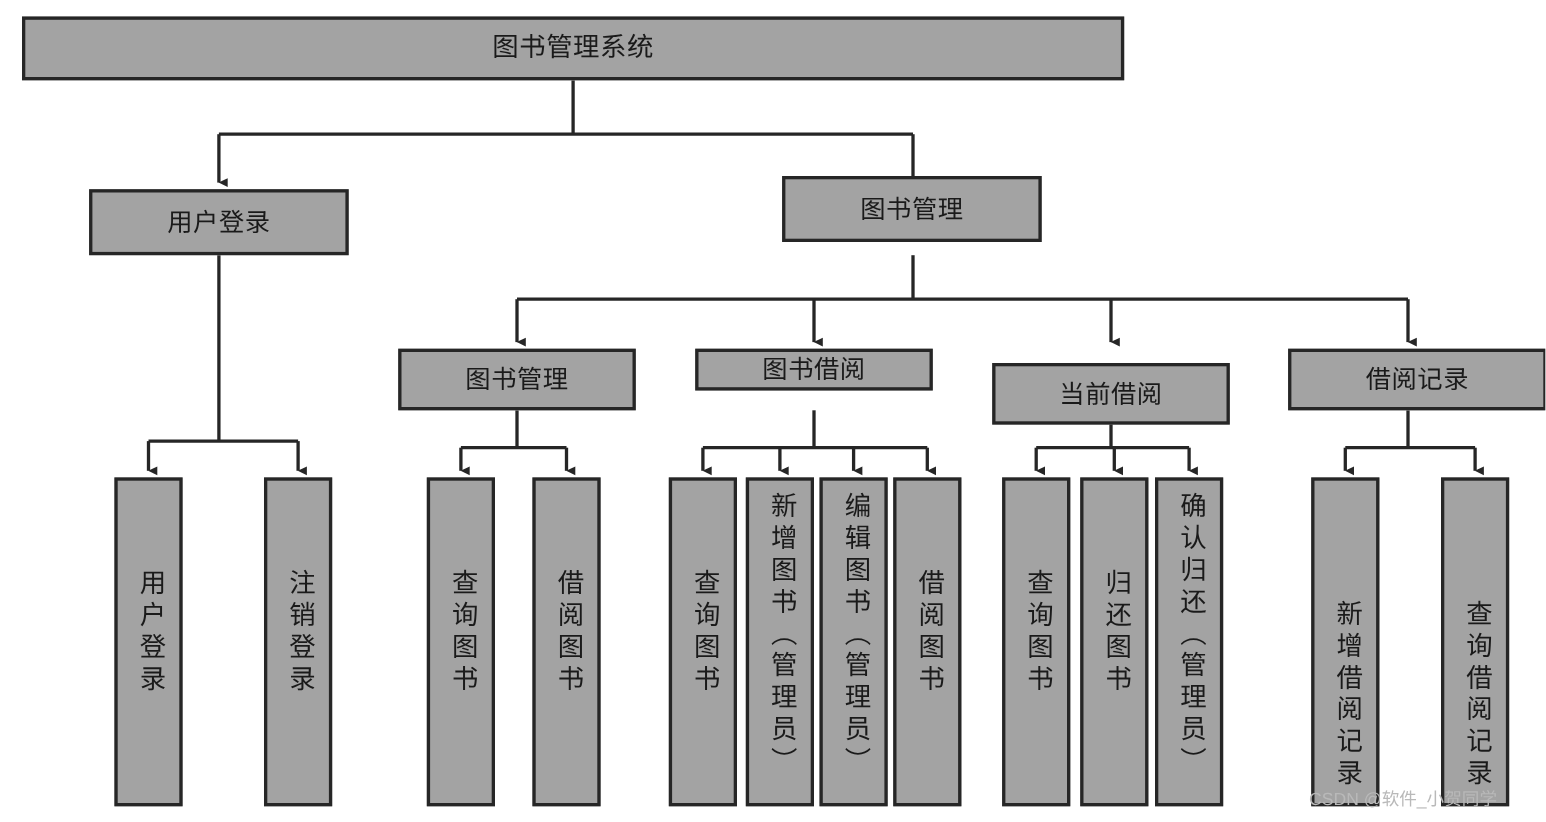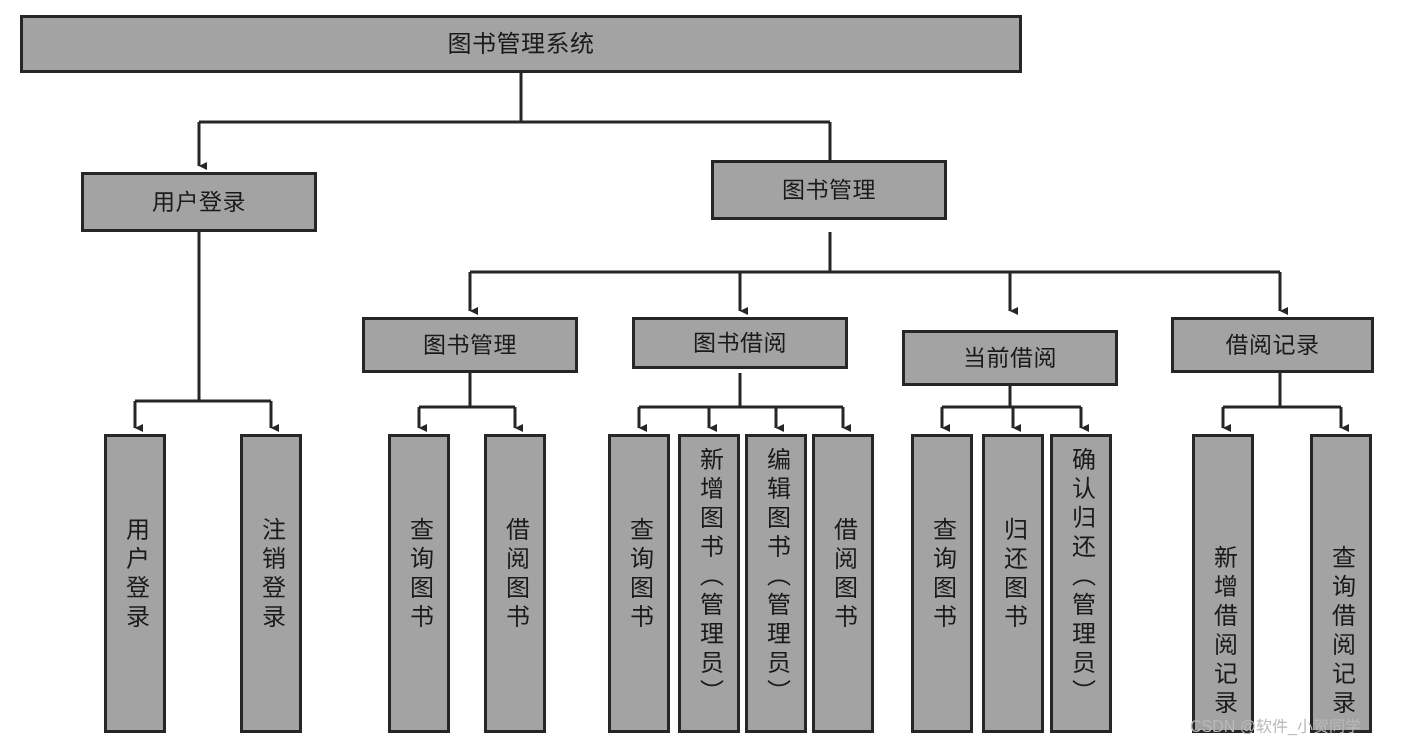--- a/index.html
+++ b/index.html
@@ -143,27 +143,27 @@
   <div class="node horiz" id="l2-0" style="left: 81px; top: 172px; width: 236px; height: 60px; border-color: rgb(38, 38, 38);">
     <span class="label">用户登录</span>
   </div>
   <div class="node horiz" id="l2-1" style="left: 711px; top: 160px; width: 236px; height: 60px; border-color: rgb(38, 38, 38);">
     <span class="label">图书管理</span>
   </div>
 
   <div class="node horiz" id="l3-0" style="left: 362px; top: 317px; width: 216px; height: 56px; border-color: rgb(38, 38, 38);">
     <span class="label">图书管理</span>
   </div>
-  <div class="node horiz" id="l3-1" style="left: 632px; top: 317px; width: 216px; height: 52px; border-color: rgb(38, 38, 38);">
+  <div class="node horiz" id="l3-1" style="left: 632px; top: 317px; width: 216px; height: 38px; border-color: rgb(38, 38, 38);">
     <span class="label">图书借阅</span>
   </div>
   <div class="node horiz" id="l3-2" style="left: 902px; top: 330px; width: 216px; height: 56px; border-color: rgb(38, 38, 38);">
     <span class="label">当前借阅</span>
   </div>
-  <div class="node horiz" id="l3-3" style="left: 1171px; top: 317px; width: 203px; height: 56px; border-color: rgb(38, 38, 38);">
+  <div class="node horiz" id="l3-3" style="left: 1171px; top: 317px; width: 235px; height: 56px; border-color: rgb(38, 38, 38);">
     <span class="label">借阅记录</span>
   </div>
 
   <div class="node leaf mid" id="leaf-0" style="left: 104px; top: 434px; width: 62px; height: 299px; border-color: rgb(38, 38, 38);">
     <span class="label">用户登录</span>
   </div>
   <div class="node leaf mid" id="leaf-1" style="left: 240px; top: 434px; width: 62px; height: 299px; border-color: rgb(38, 38, 38);">
     <span class="label">注销登录</span>
   </div>
   <div class="node leaf mid" id="leaf-2" style="left: 388px; top: 434px; width: 62px; height: 299px; border-color: rgb(38, 38, 38);">

